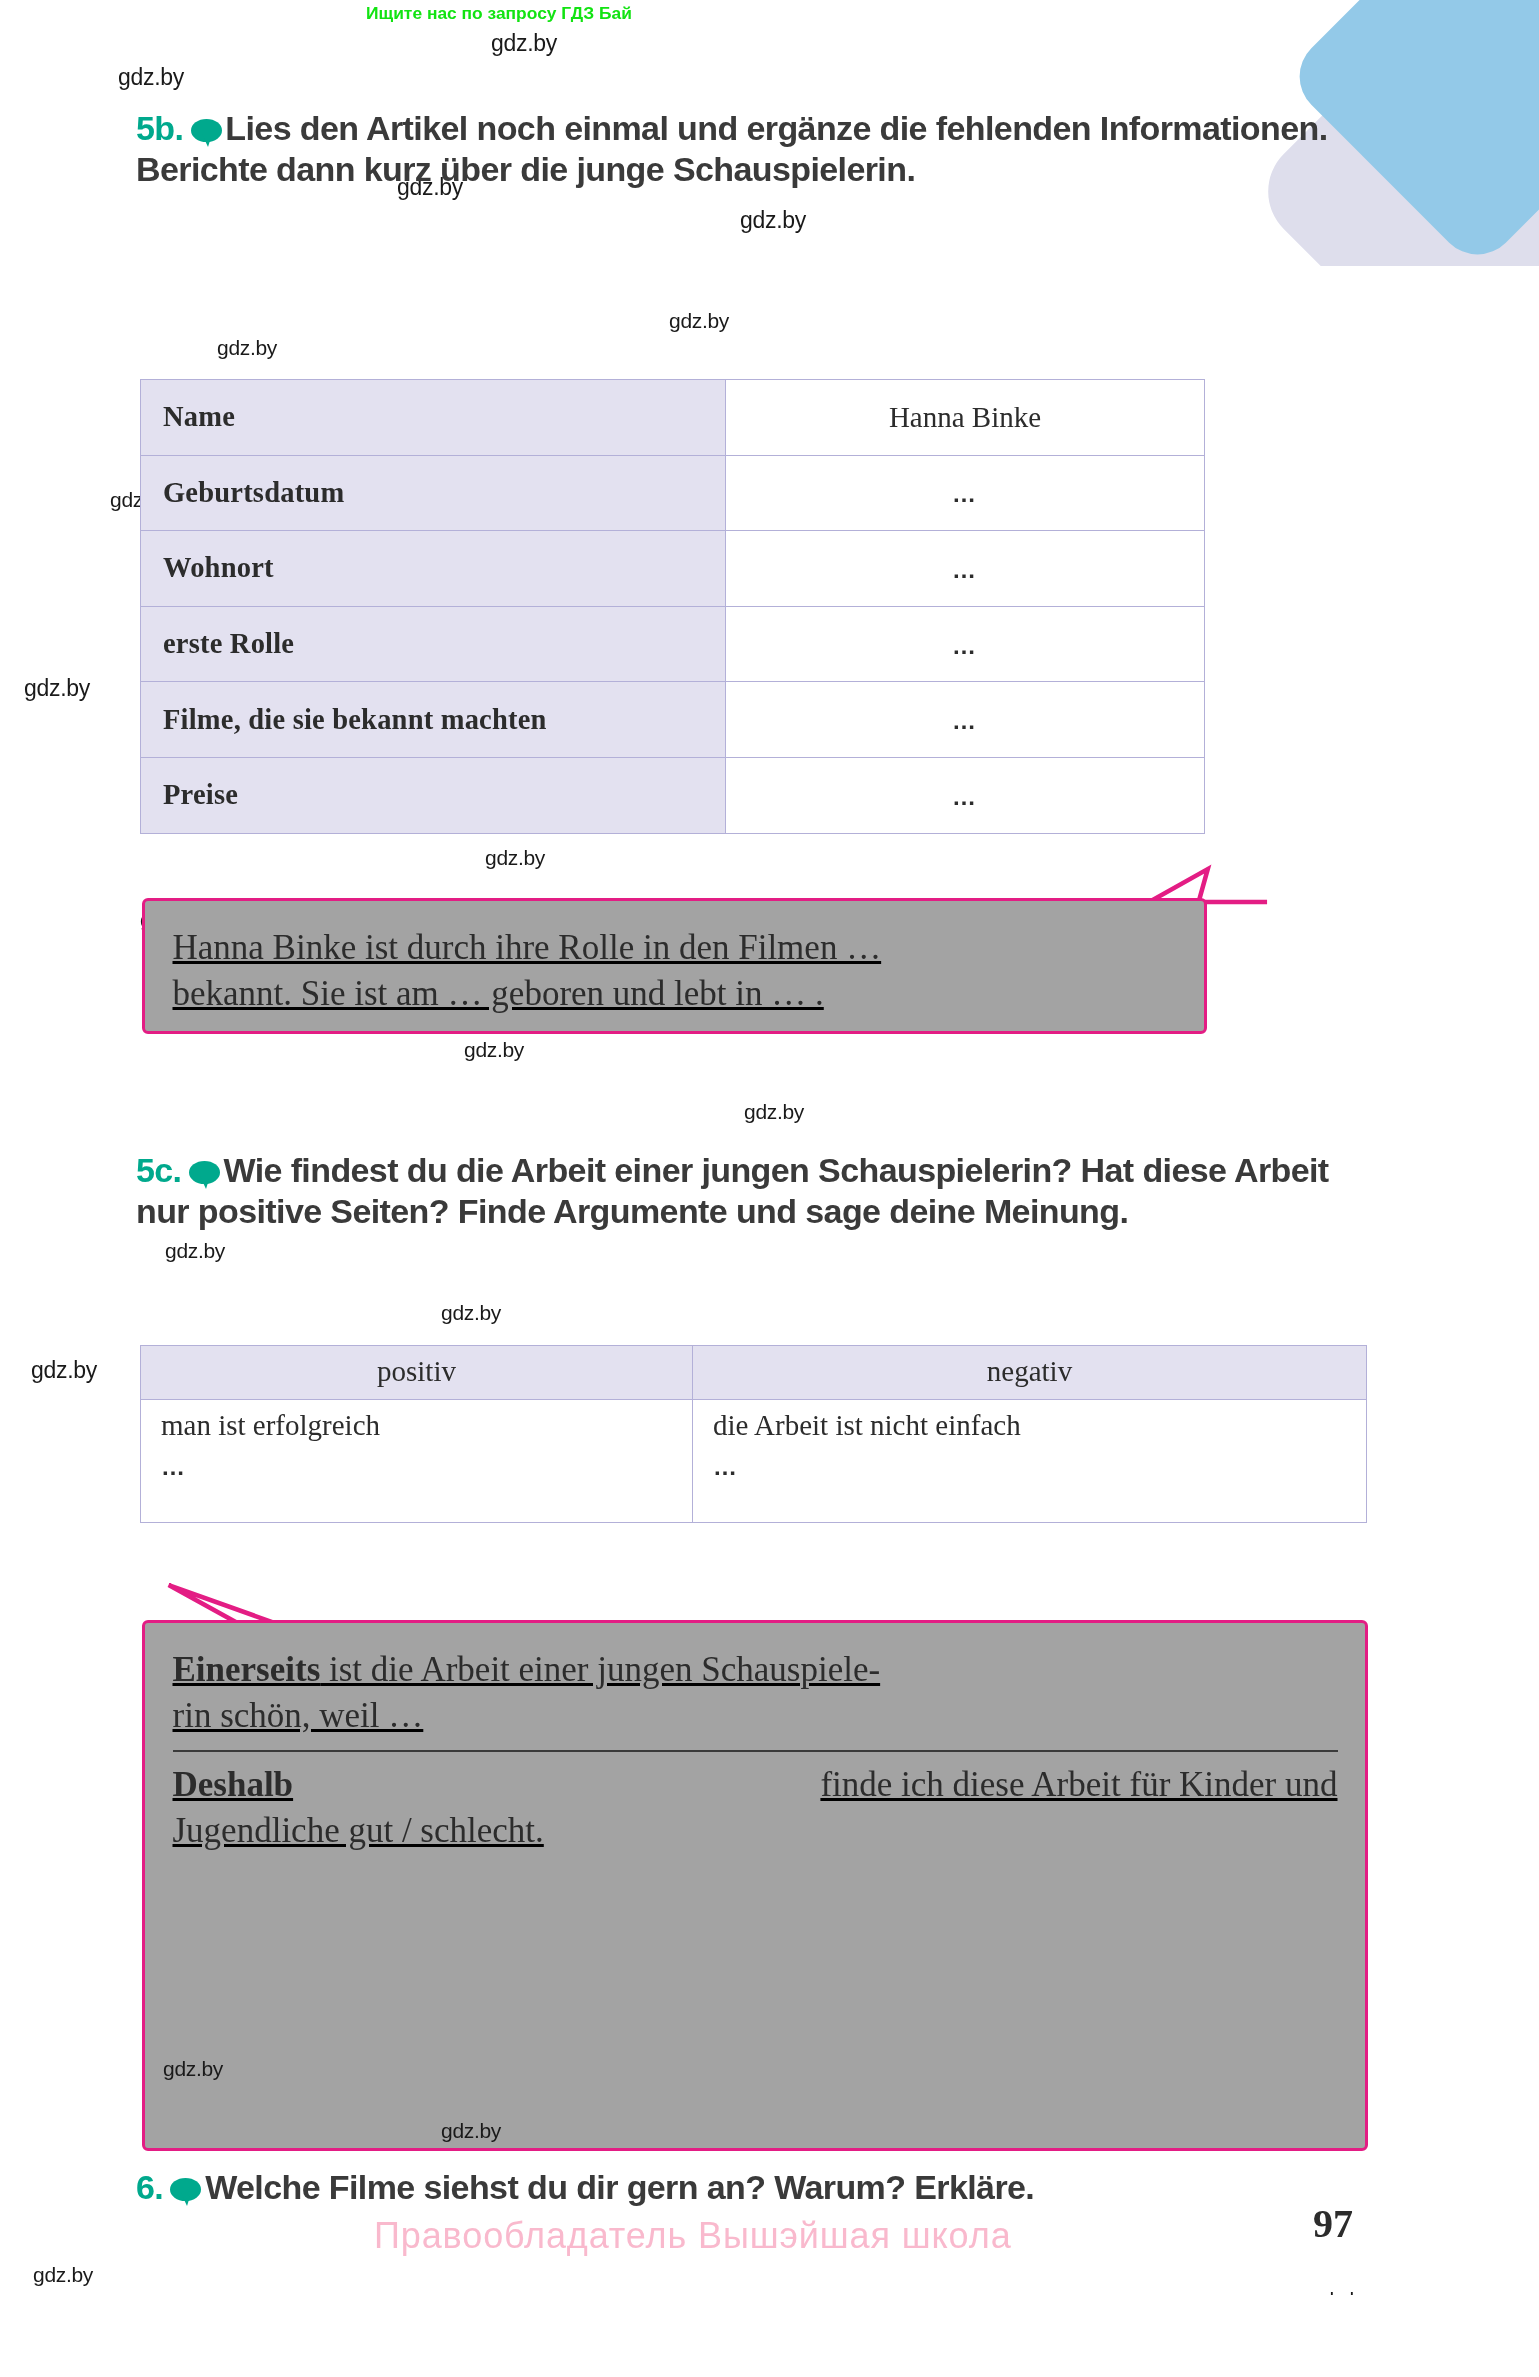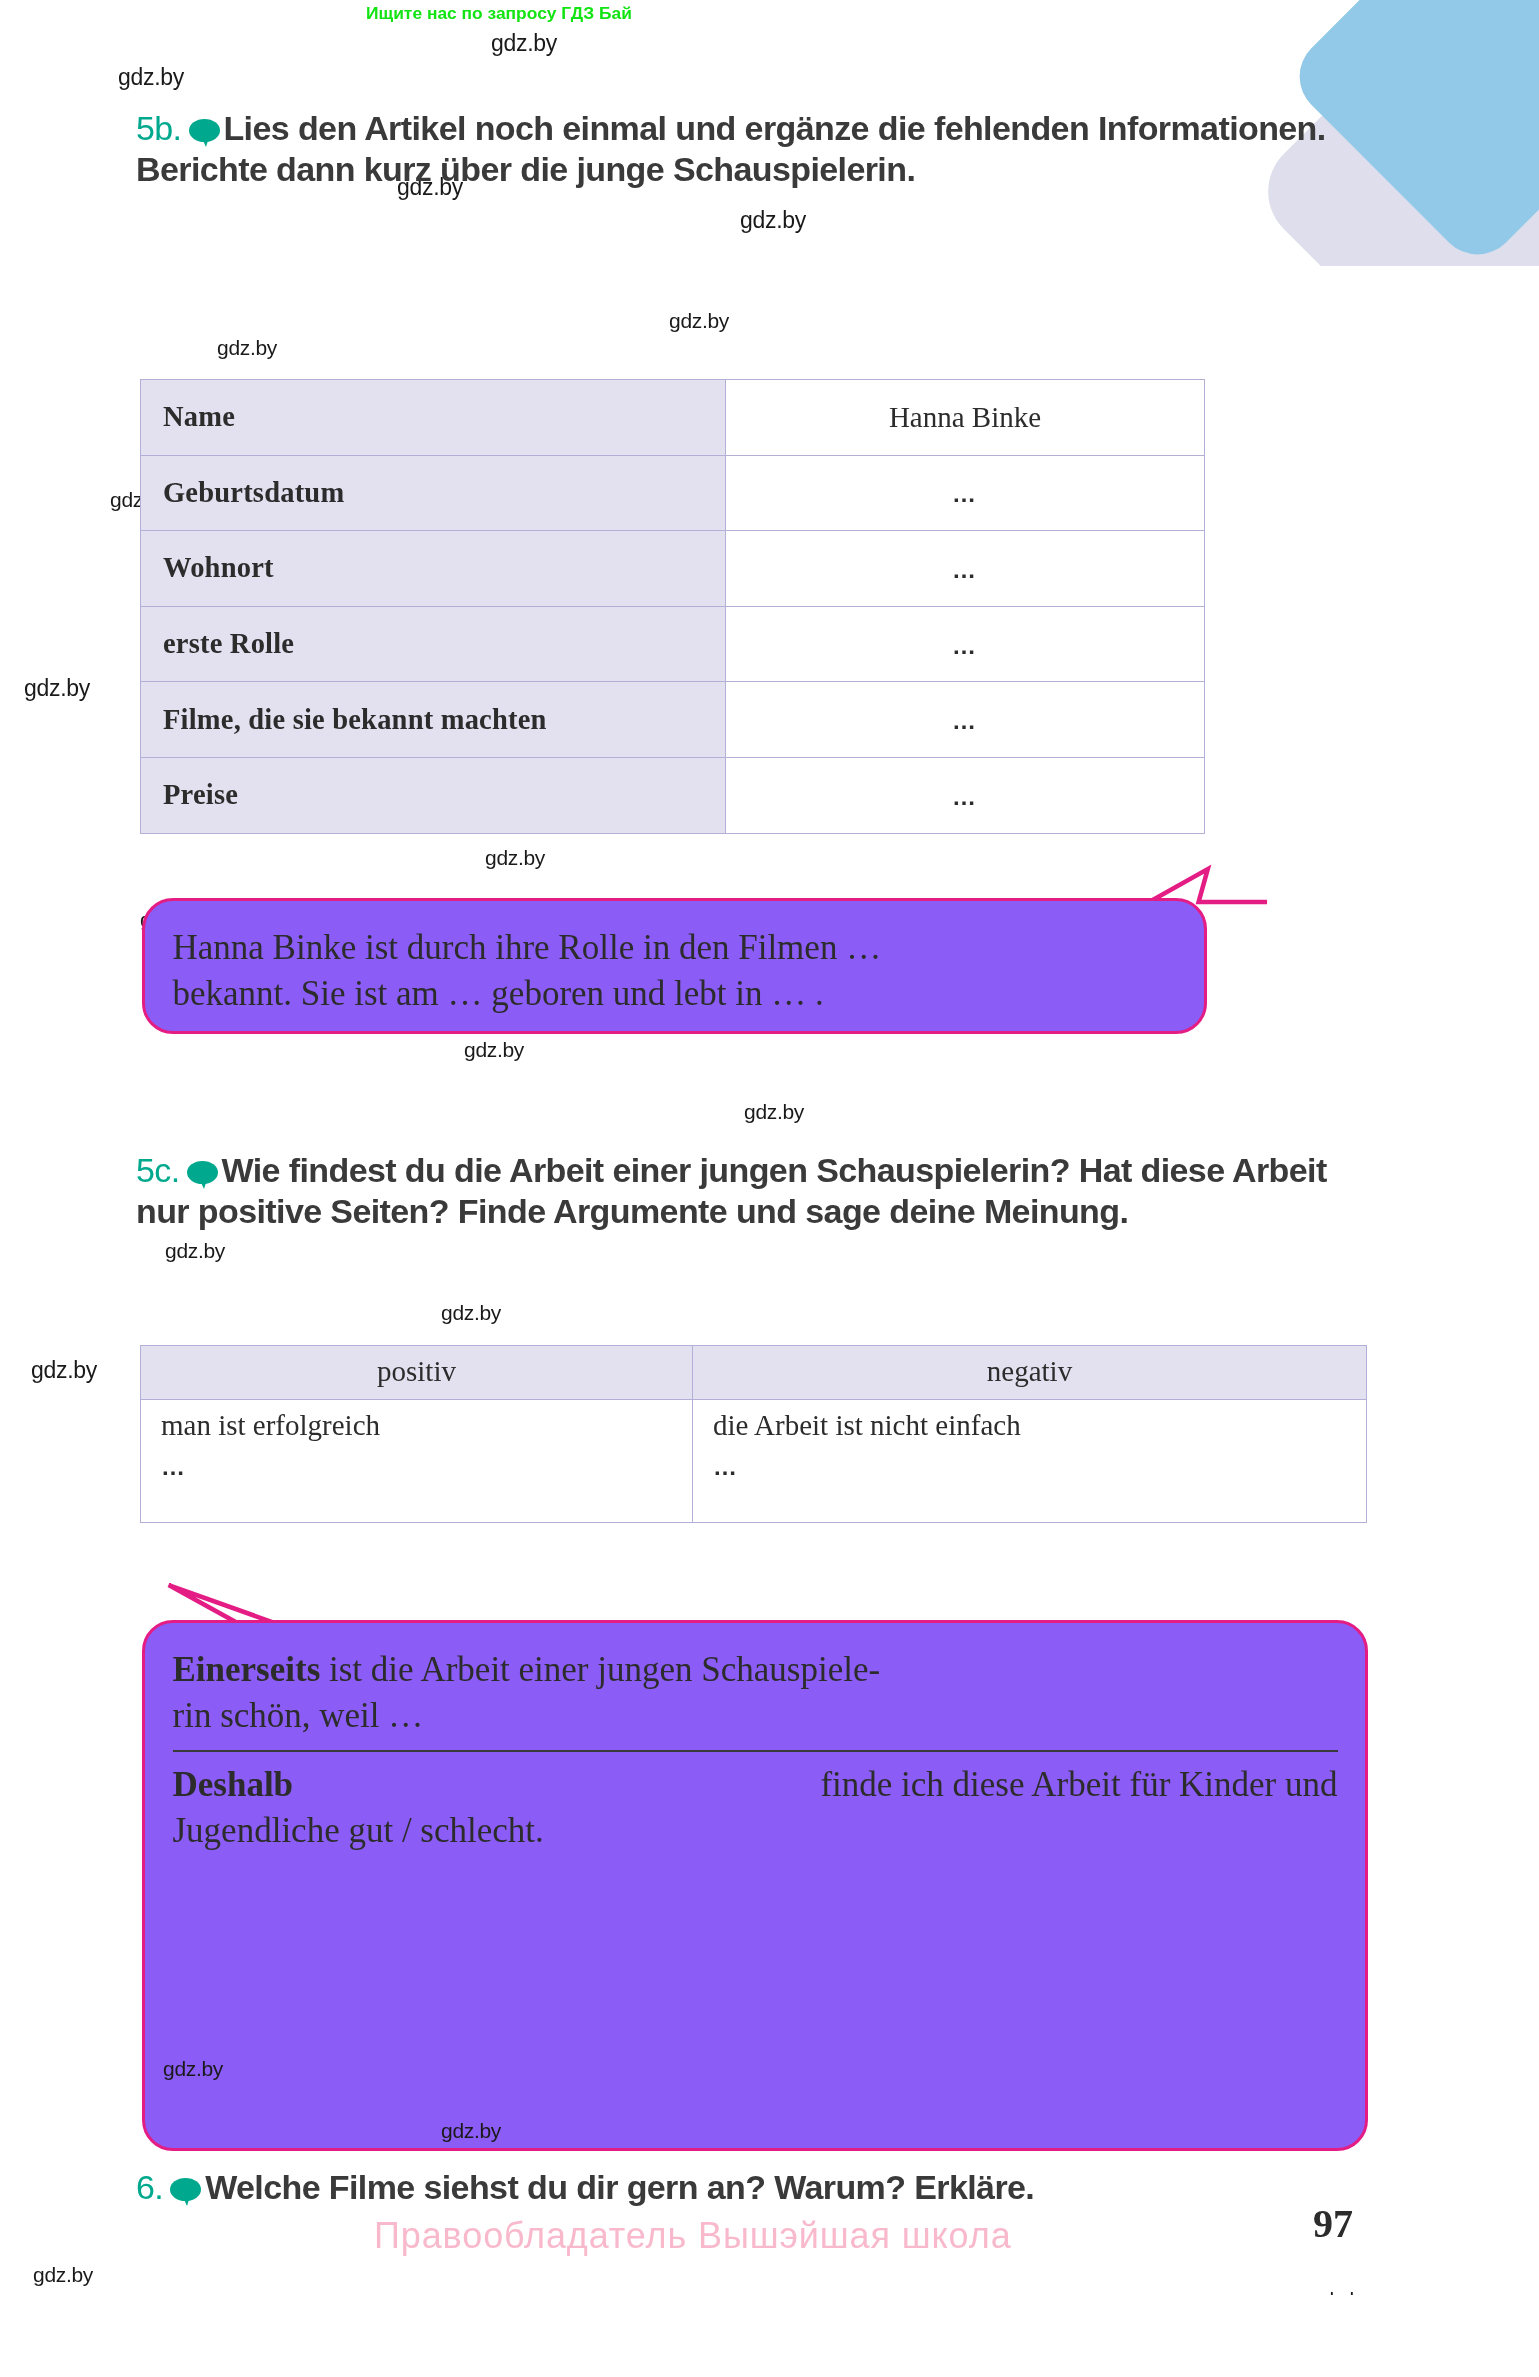--- a/index.html
+++ b/index.html
@@ -96,21 +96,21 @@
     font-family: "Liberation Sans", sans-serif;
     font-size: 34px;
     font-weight: 700;
     color: #3a3a3a;
     line-height: 1.20;
     letter-spacing: -0.6px;
     margin: 0;
   }
   .ex-num {
     color: #00a98d;
-    font-weight: 400;
+    font-weight: 700;
   }
   .bubble-icon {
     display: inline-block;
     position: relative;
     width: 31px;
     height: 25px;
     vertical-align: -3.7px;
     margin: 0 3.7px 0 7.3px;
   }
   .bubble-icon .ell {
@@ -183,23 +183,24 @@
     color: #2c2c2c;
     padding: 9.2px 0 9.2px 20px;
     vertical-align: top;
   }
   .cell-line2 { margin-top: 13px; }
 
   
   .sbubble {
     position: absolute;
     border: 3.7px solid #e31d84;
-    border-radius: 31px;
-    background: #8b5cf6;
+    border-radius: 6px;
+    background: #a3a3a3;
     box-sizing: border-box;
+    text-decoration: underline;
   }
   .sbubble .body {
     font-family: "Liberation Serif", serif;
     font-size: 35px;
     color: #2c2c2c;
     line-height: 1.32;
     padding: 24px 27.5px 24px 27.5px;
   }
   .sb-tail {
     position: absolute;

